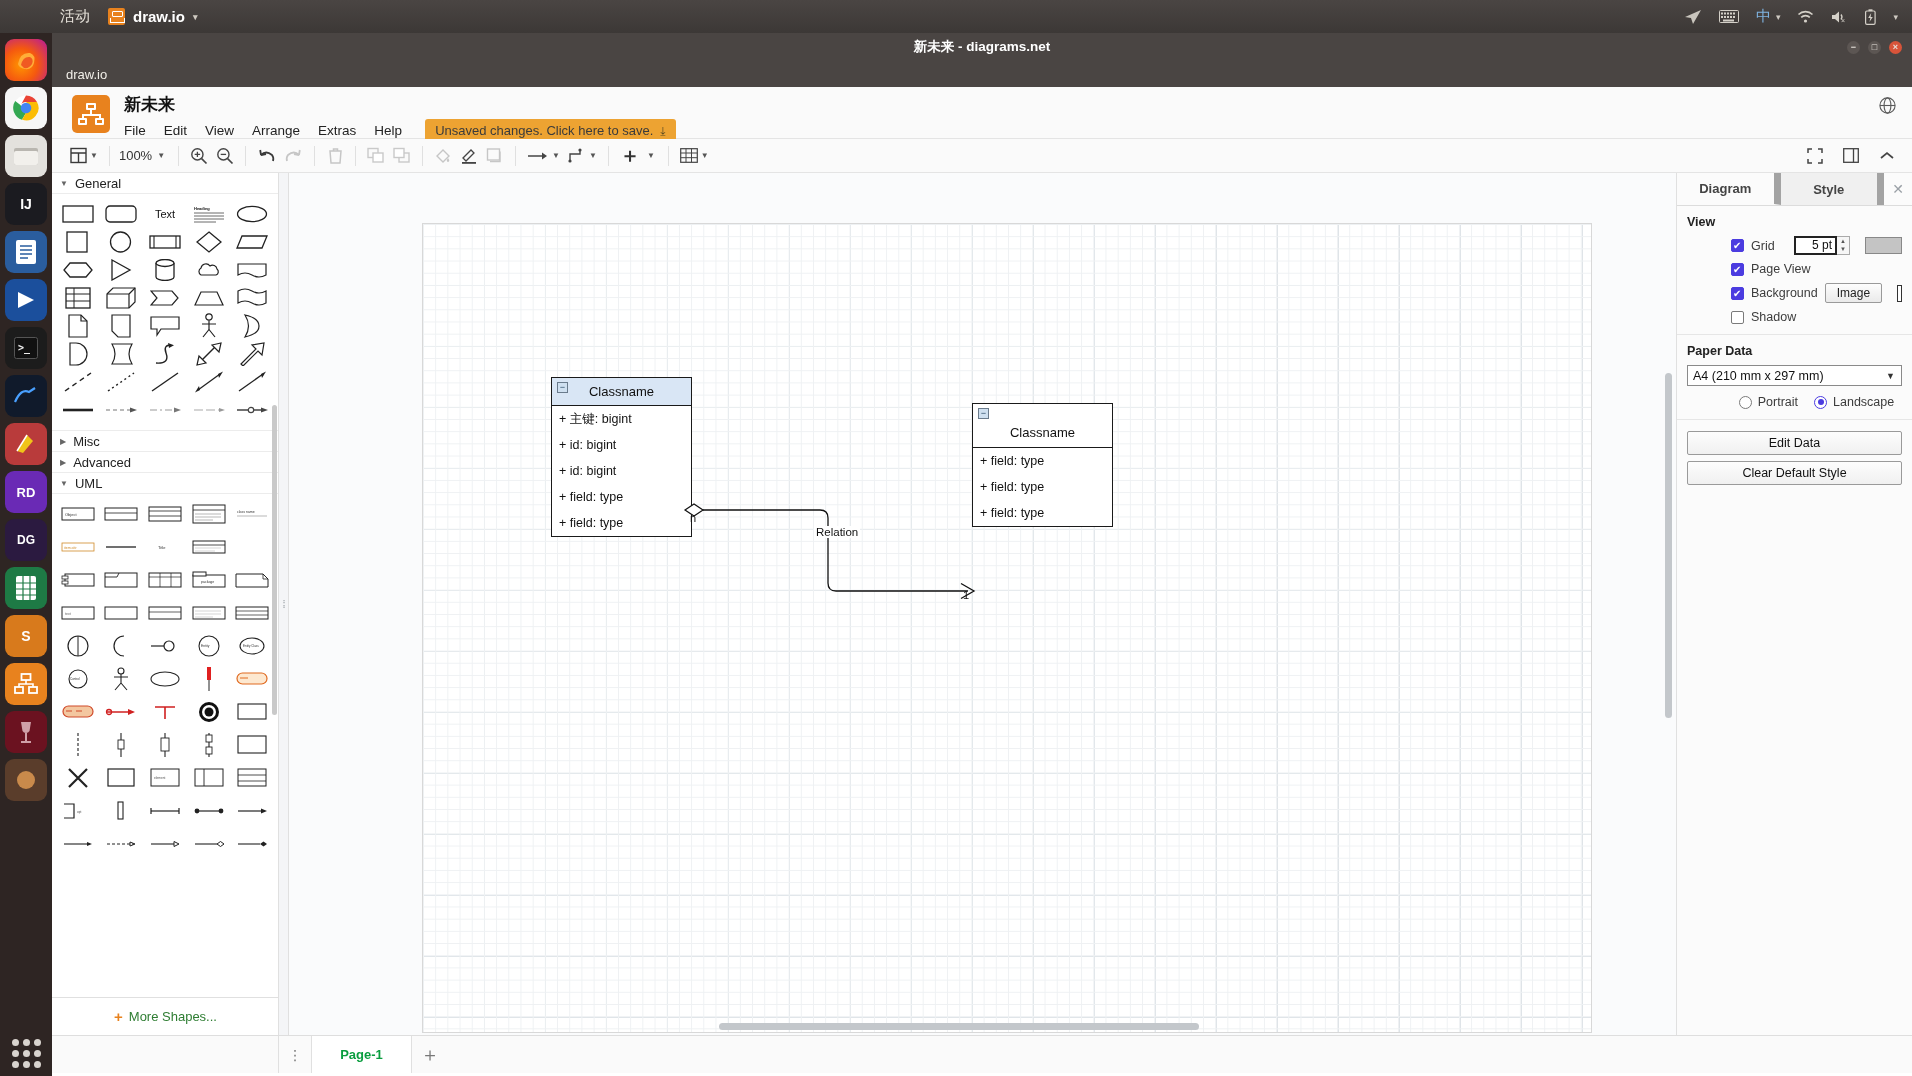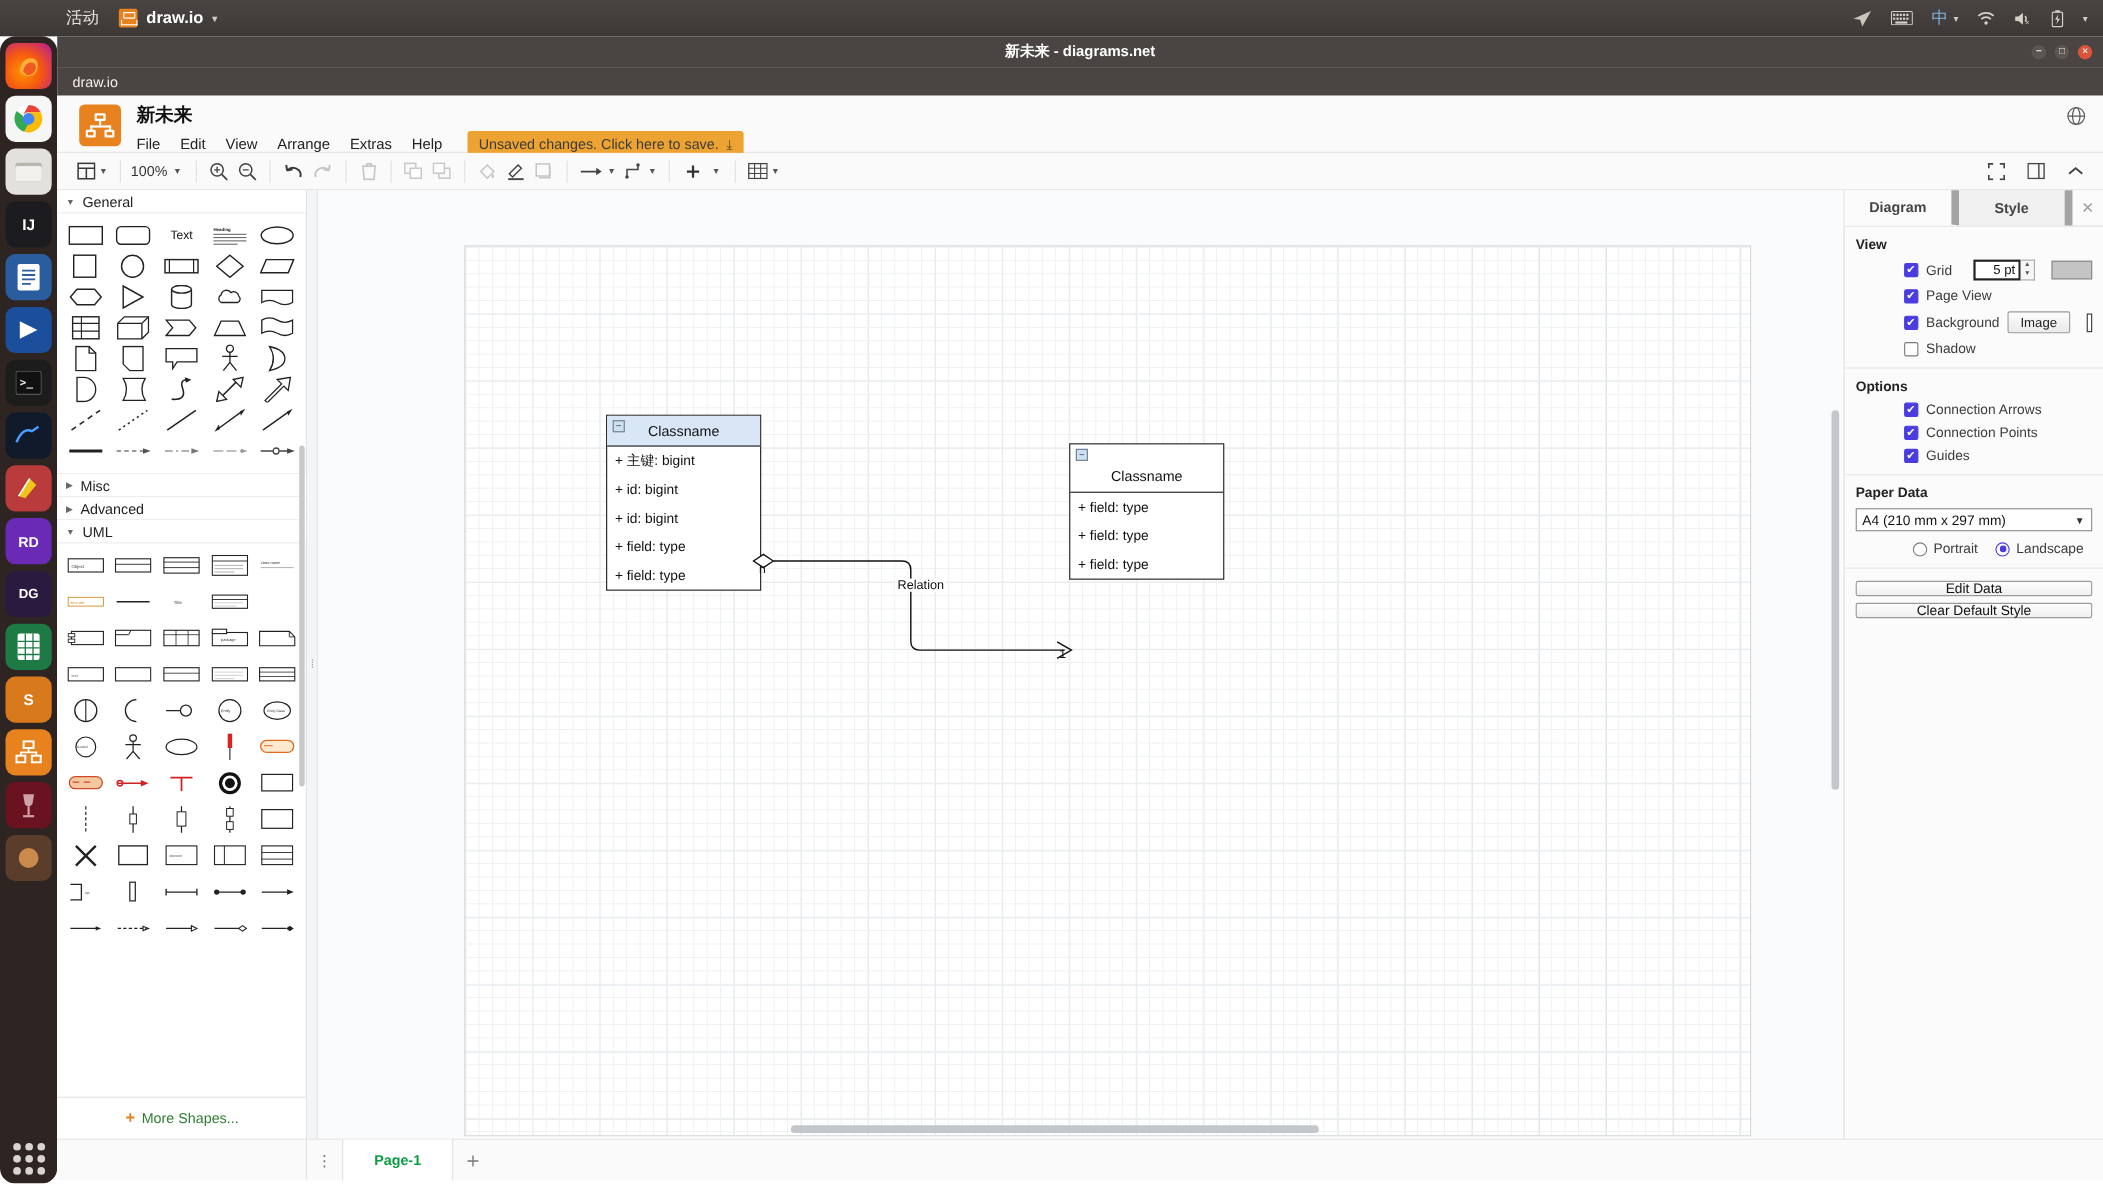--- a/index.html
+++ b/index.html
@@ -54,21 +54,21 @@
   #win-title .wbtns { position: absolute; right: 10px; display: flex; gap: 8px; align-items: center; }
   .wbtn { width: 13px; height: 13px; border-radius: 50%; background: #5c5653; position: relative; }
   .wbtn.close { background: #d8543a; }
   .wbtn span { position:absolute; left:0; right:0; top:50%; transform:translateY(-50%);
     text-align:center; font-size:9px; color:#e7e2dc; line-height:1; }
 
   
   #dock {
     position: absolute; left: 0; top: 33px; width: 52px; height: 1043px;
     background: #2e2523;
-    display: flex; flex-direction: column; align-items: center; padding-top: 6px; gap: 6px; border-radius: 14px;
+    display: flex; flex-direction: column; align-items: center; padding-top: 6px; gap: 6px;
   }
   .dock-ic {
     width: 42px; height: 42px; border-radius: 9px; position: relative;
     display: flex; align-items: center; justify-content: center;
     font-size: 15px; color: #fff; font-weight: bold; flex: 0 0 auto;
   }
   .dock-dot { position: absolute; left: 1px; top: 50%; transform: translateY(-50%);
     width: 3px; height: 9px; background: #e8821e; border-radius: 2px; }
   #dock .grid9 {
     width: 42px; height: 30px; display: grid; grid-template-columns: repeat(3, 7px);
@@ -257,21 +257,21 @@
     display: flex; align-items: center; padding: 0 5px; font-size: 12.5px; color: #111;
     position: relative; cursor: pointer;
   }
   .sel-box .chev { position: absolute; right: 6px; font-size: 9px; color: #333; }
   .radio { width: 13px; height: 13px; border-radius: 50%; border: 1px solid #7a7a7a; background:#fff;
     position: relative; flex: 0 0 auto; cursor: pointer; }
   .radio.on { border-color: #4b3ce0; }
   .radio.on::after { content:""; position:absolute; left:2.5px; top:2.5px; width:6px; height:6px;
     border-radius:50%; background:#4b3ce0; }
   .btn-wide {
-    width: 100%; height: 14px; border: 1px solid #9a9a9a; background: linear-gradient(#fdfdfd,#f0f0f0);
+    width: 100%; height: 24px; border: 1px solid #9a9a9a; background: linear-gradient(#fdfdfd,#f0f0f0);
     font-size: 12.5px; color: #111; border-radius: 2px; cursor: pointer;
     display: flex; align-items: center; justify-content: center; margin-bottom: 6px;
   }
 
   
   #dio-footer {
     height: 38px; border-top: 1px solid #dedede; background: #fafafa;
     display: flex; align-items: stretch;
   }
   #footer-gutter { width: 227px; border-right: 1px solid #e0e0e0; }
@@ -1310,35 +1310,20 @@
           <span class="btn-sm">Image</span>
           <span class="swatch white"></span>
         </div>
 
         <div class="fp-row" style="margin-bottom:0;">
           <span class="cb"></span>
           <span class="fp-label">Shadow</span>
         </div>
       </div>
 
-      <div class="fp-section">
-        <div class="fp-h">Options</div>
-        <div class="fp-row">
-          <span class="cb on"></span>
-          <span class="fp-label">Connection Arrows</span>
-        </div>
-        <div class="fp-row">
-          <span class="cb on"></span>
-          <span class="fp-label">Connection Points</span>
-        </div>
-        <div class="fp-row" style="margin-bottom:0;">
-          <span class="cb on"></span>
-          <span class="fp-label">Guides</span>
-        </div>
-      </div>
 
       <div class="fp-section">
         <div class="fp-h">Paper Data</div>
         <div class="sel-box">
           <span>A4 (210 mm x 297 mm)</span>
           <span class="chev">▼</span>
         </div>
         <div class="fp-row" style="margin-top:9px;margin-bottom:0;justify-content:center;gap:6px;">
           <span class="radio"></span>
           <span class="fp-label">Portrait</span>

